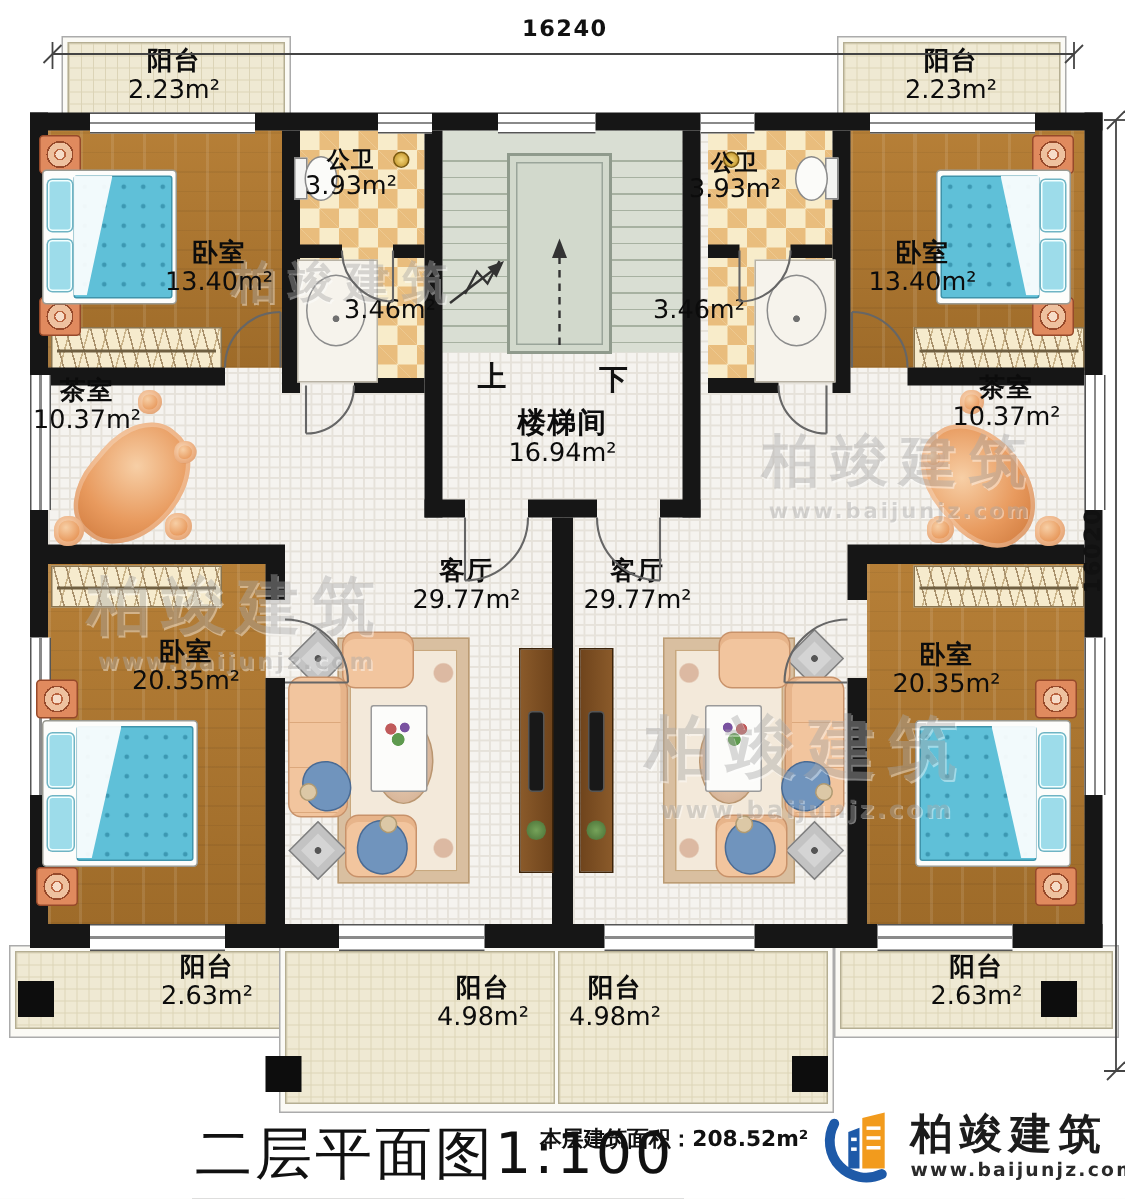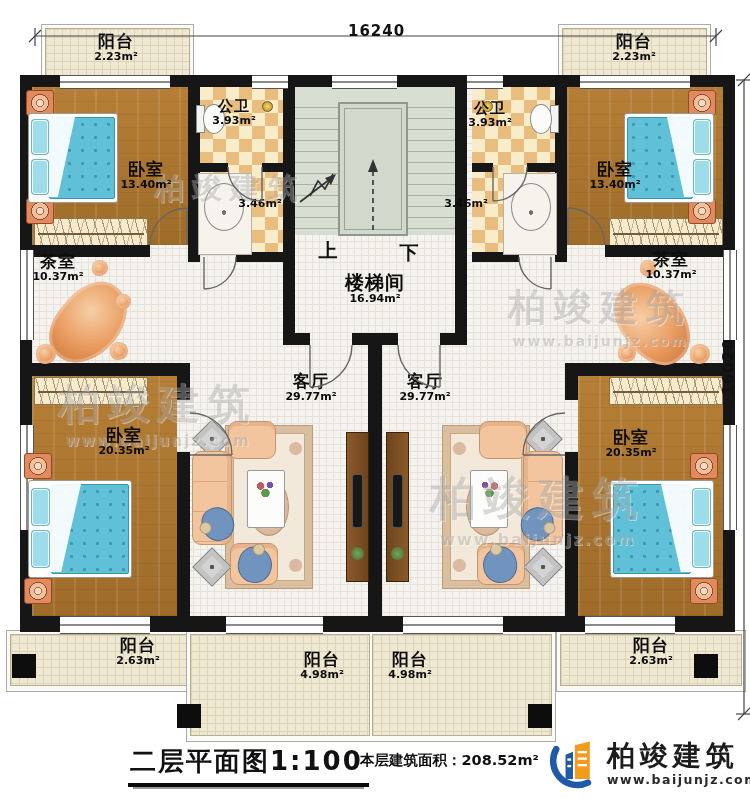--- a/index.html
+++ b/index.html
@@ -45,31 +45,31 @@
   .plant{position:absolute;border-radius:50%;background:radial-gradient(#76a35a,#486e34);}
   .stone{position:absolute;border-radius:48% 52% 55% 45%;background:radial-gradient(circle at 40% 38%,#f7cfa6,#e89a5e 55%,#cb7437);box-shadow:inset 0 0 0 3px rgba(255,255,255,.25);}
   .toilet-tank{position:absolute;background:#f4f4f2;border:1px solid #8a8a8a;}
   .toilet-bowl{position:absolute;background:#fbfbf9;border:1px solid #8a8a8a;border-radius:50%;}
   .counter{position:absolute;background:#f6f3ec;border:1px solid #b8b2a4;}
   .basin{position:absolute;background:radial-gradient(#fafafa 40%,#dcdcda);border:1px solid #8c8c8c;border-radius:50%;background-image:radial-gradient(circle at 50% 62%,#707070 2px,transparent 2.5px);}
   .golddot{position:absolute;border-radius:50%;background:radial-gradient(#f5d77a,#b98a1e);border:1px solid #7a5a10;}
   
   .lbl{position:absolute;transform:translateX(-50%);text-align:center;line-height:1.12;white-space:nowrap;z-index:40;color:#0c0c0c;}
   .lbl .nm{display:block;font-size:17px;font-weight:700;letter-spacing:1px;}
-  .lbl .ar{display:block;font-size:11px;font-weight:700;}
+  .lbl .ar{display:block;font-size:17px;font-weight:400;}
   .lbl.small .nm{font-size:15px;}
   .updown{position:absolute;transform:translateX(-50%);font-size:19px;font-weight:700;z-index:40;}
   .dim{position:absolute;font-size:15px;font-weight:700;z-index:46;letter-spacing:1px;}
   
   .wm{position:absolute;z-index:30;color:#a9a9a9;opacity:.42;font-weight:700;text-align:center;pointer-events:none;text-shadow:1px 1px 0 #fff;}
   .wm .big{display:block;letter-spacing:8px;}
   .wm .url{display:block;letter-spacing:2px;}
   
   .titlewrap{position:absolute;left:128px;top:744px;z-index:50;border-bottom:4px solid #0a0a0a;padding:0 6px 4px 2px;box-shadow:0 7px 0 -5px #9a9a9a;}
-  .titlewrap .t{font-size:26px;font-weight:700;letter-spacing:2px;}
+  .titlewrap .t{font-size:38px;font-weight:400;letter-spacing:2px;}
   .stats{position:absolute;left:360px;top:748px;z-index:50;font-size:14.5px;font-weight:700;line-height:1.7;}
   .brand{position:absolute;left:545px;top:735px;z-index:50;display:flex;align-items:center;}
   .brand-txt{margin-left:6px;}
   .brand-name{font-size:28px;font-weight:700;letter-spacing:5px;color:#1c1c1c;line-height:1.1;}
   .brand-url{font-size:12.5px;font-weight:700;letter-spacing:1.5px;color:#2a2a2a;}
   svg.overlay{position:absolute;left:0;top:0;z-index:45;pointer-events:none;}
 </style>
 </head>
 <body>
 
@@ -370,21 +370,21 @@
     </div>
   <div class="lbl" style="left:322px;top:650px;">
       <span class="nm">阳台</span>
       <span class="ar">4.98m²</span>
     </div>
   <div class="lbl" style="left:410px;top:650px;">
       <span class="nm">阳台</span>
       <span class="ar">4.98m²</span>
     </div>
 
-  <div class="dim" style="left:348px;top:22px;">16240</div>
+  <div class="dim" style="left:348px;top:10px;">16240</div>
   <div class="dim" style="left:700px;top:358px;transform:rotate(-90deg);">16020</div>
 
   <svg class="overlay" width="750" height="799" viewBox="0 0 750 799">
     <g stroke="#666" stroke-width="1.4" fill="none">
       <path d="M187,245 V208"></path>
         <path d="M150,245 A37,37 0 0 1 187,208"></path>
       <path d="M568,245 V208"></path>
         <path d="M605,245 A37,37 0 0 0 568,208"></path>
       <path d="M262,167 V201"></path>
         <path d="M228,167 A34,34 0 0 0 262,201"></path>

